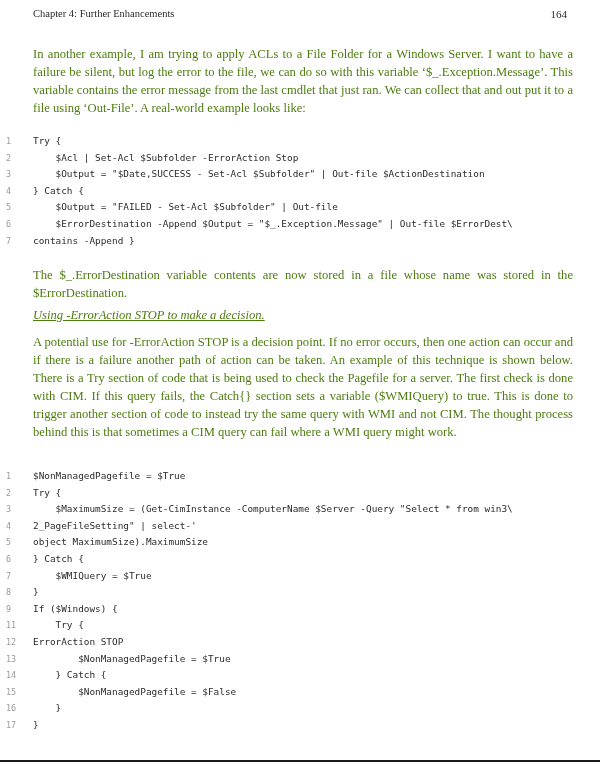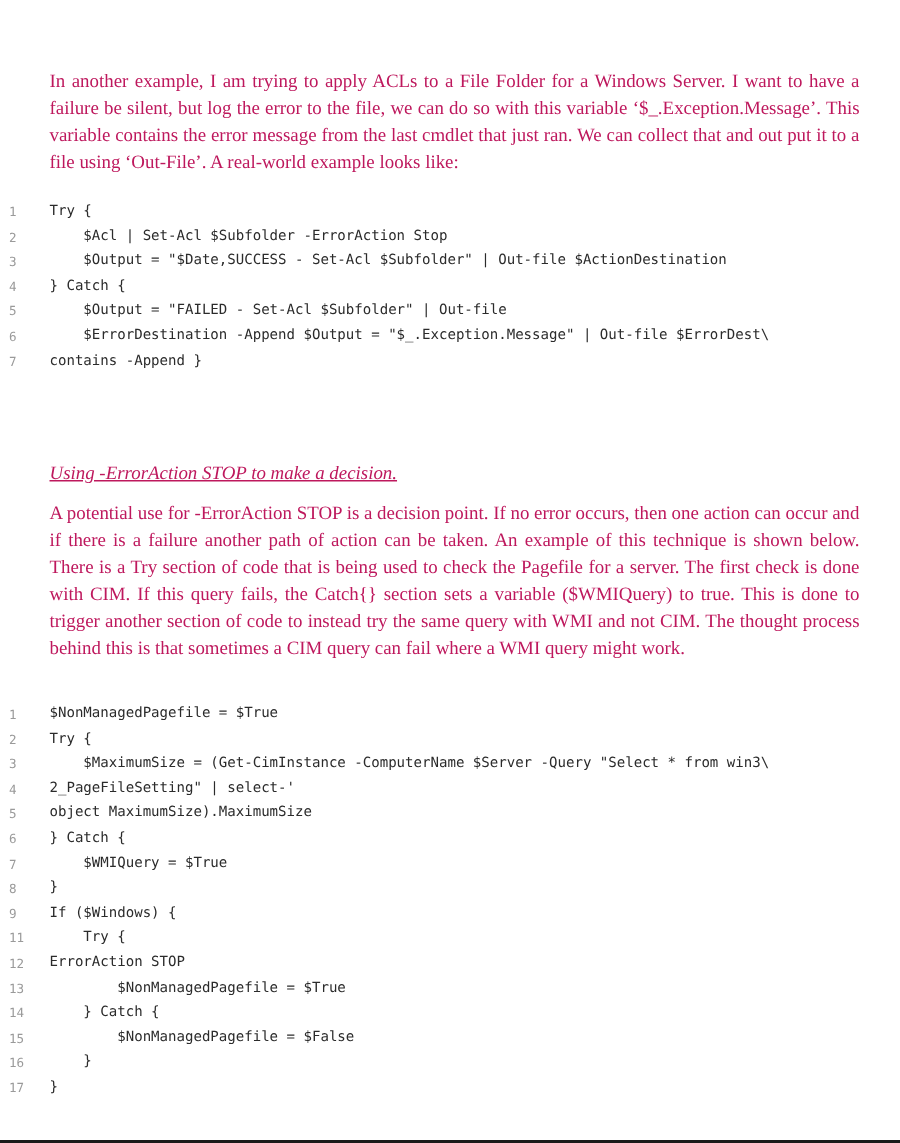--- a/index.html
+++ b/index.html
@@ -5,45 +5,50 @@
   html, body { margin: 0; padding: 0; background: #ffffff; }
   body { width: 600px; height: 762px; position: relative; overflow: hidden; }
   .page { position: absolute; left: 0; top: 0; width: 600px; height: 760px; background: #fff; }
   .bottom-rule { position: absolute; left: 0; top: 760px; width: 600px; height: 2px; background: #1a1a1a; }
   .running-head { position: absolute; top: 8px; left: 33px; right: 33px; height: 14px;
     font-family: "Liberation Serif", "DejaVu Serif", serif; font-size: 10.5px; color: #2a2a2a; }
   .running-head .chapter { position: absolute; left: 0; top: 0; }
   .running-head .page-num { position: absolute; right: 0; top: 0; font-size: 11px; }
   .para { position: absolute; left: 33px; width: 540px;
     font-family: "Liberation Serif", "DejaVu Serif", serif; font-size: 12.6px; line-height: 18px;
-    color: #be185d; text-align: justify; margin: 0; }
+    color: #4d7c0f; text-align: justify; margin: 0; }
   .para.italic { font-style: italic; text-decoration: underline; }
   .code { position: absolute; left: 0; width: 600px; margin: 0;
     font-family: "DejaVu Sans Mono", "Liberation Mono", monospace; font-size: 9.4px; color: #2b2b2b; }
   .code-line { position: relative; height: 16.6px; line-height: 16.6px; white-space: pre; }
   .ln { position: absolute; left: 6px; width: 20px; text-align: left; color: #9a9a9a; font-size: 8.4px; }
   .src { position: absolute; left: 33px; }
 </style>
 </head>
 <body>
 
 <div class="page">
+  <div class="running-head">
+    <span class="chapter">Chapter 4: Further Enhancements</span>
+    <span class="page-num">164</span>
+  </div>
 
   <p class="para" style="top:45px;">In another example, I am trying to apply ACLs to a File Folder for a Windows Server. I want to have a failure be silent, but log the error to the file, we can do so with this variable ‘$_.Exception.Message’. This variable contains the error message from the last cmdlet that just ran. We can collect that and out put it to a file using ‘Out-File’. A real-world example looks like:</p>
 
   <div class="code" id="code1" style="top:133px;">
       <div class="code-line"><span class="ln">1</span><span class="src">Try {</span></div>
       <div class="code-line"><span class="ln">2</span><span class="src">    $Acl | Set-Acl $Subfolder -ErrorAction Stop</span></div>
       <div class="code-line"><span class="ln">3</span><span class="src">    $Output = "$Date,SUCCESS - Set-Acl $Subfolder" | Out-file $ActionDestination</span></div>
       <div class="code-line"><span class="ln">4</span><span class="src">} Catch {</span></div>
       <div class="code-line"><span class="ln">5</span><span class="src">    $Output = "FAILED - Set-Acl $Subfolder" | Out-file</span></div>
       <div class="code-line"><span class="ln">6</span><span class="src">    $ErrorDestination -Append $Output = "$_.Exception.Message" | Out-file $ErrorDest\</span></div>
       <div class="code-line"><span class="ln">7</span><span class="src">contains -Append }</span></div>
     </div>
 
+  <p class="para" style="top:266px;">The $_.ErrorDestination variable contents are now stored in a file whose name was stored in the $ErrorDestination.</p>
 
   <p class="para italic" style="top:306px;">Using -ErrorAction STOP to make a decision.</p>
 
   <p class="para" style="top:333px;">A potential use for -ErrorAction STOP is a decision point. If no error occurs, then one action can occur and if there is a failure another path of action can be taken. An example of this technique is shown below. There is a Try section of code that is being used to check the Pagefile for a server. The first check is done with CIM. If this query fails, the Catch{} section sets a variable ($WMIQuery) to true. This is done to trigger another section of code to instead try the same query with WMI and not CIM. The thought process behind this is that sometimes a CIM query can fail where a WMI query might work.</p>
 
   <div class="code" id="code2" style="top:468px;">
       <div class="code-line"><span class="ln">1</span><span class="src">$NonManagedPagefile = $True</span></div>
       <div class="code-line"><span class="ln">2</span><span class="src">Try {</span></div>
       <div class="code-line"><span class="ln">3</span><span class="src">    $MaximumSize = (Get-CimInstance -ComputerName $Server -Query "Select * from win3\</span></div>
       <div class="code-line"><span class="ln">4</span><span class="src">2_PageFileSetting" | select-'</span></div>

